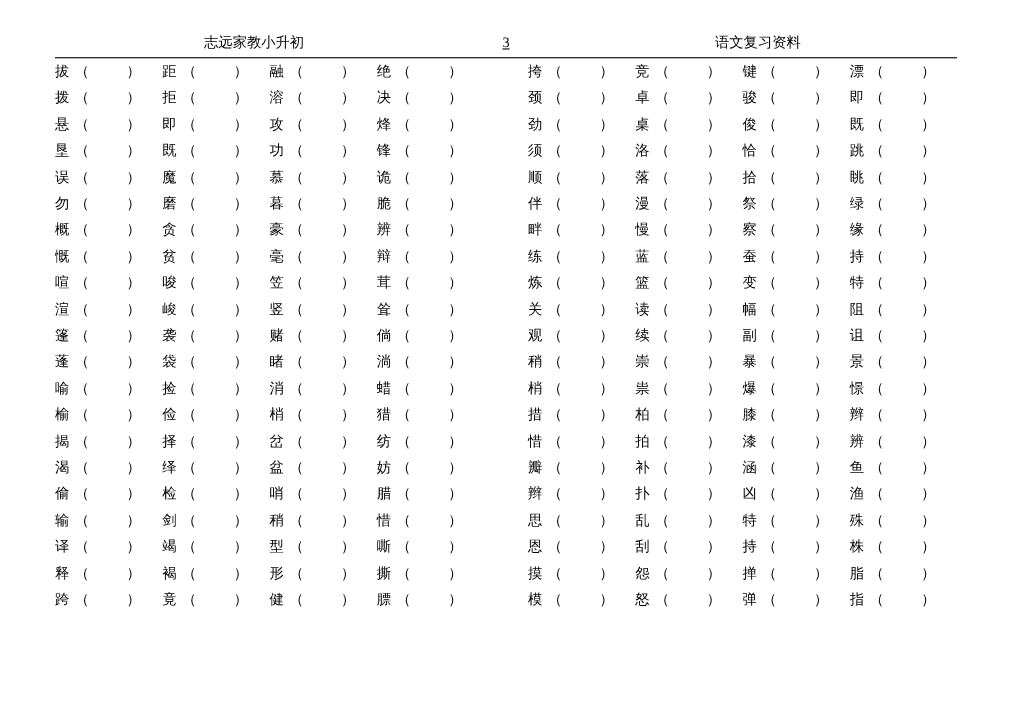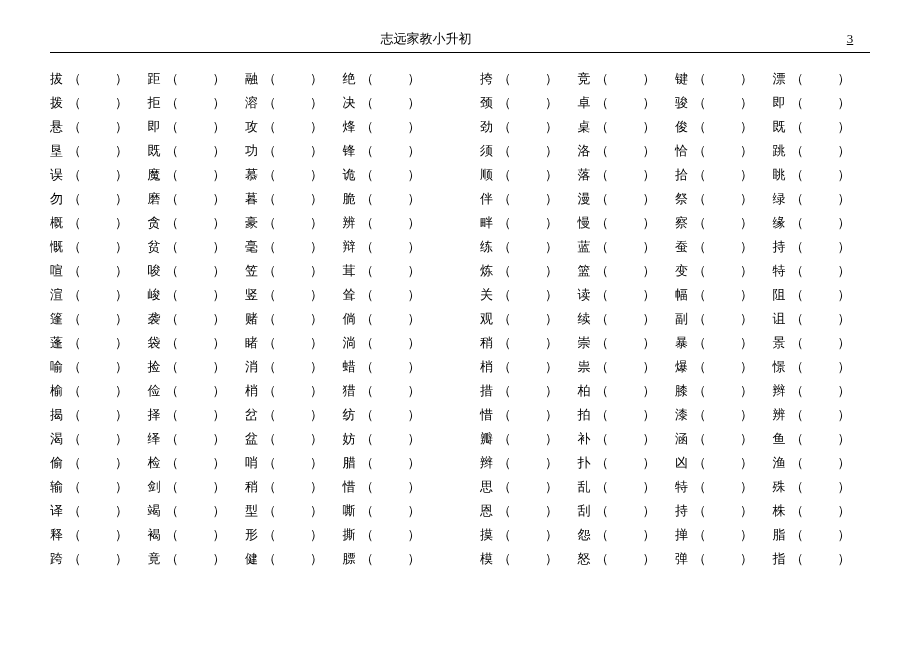--- a/index.html
+++ b/index.html
@@ -15,21 +15,20 @@
   }
   .page {
     padding: 30px 50px 20px 50px;
   }
   .header {
     display: flex;
     justify-content: space-between;
     align-items: baseline;
     border-bottom: 1px solid #000;
     padding-bottom: 4px;
-    margin-bottom: 14px;
     font-size: 13px;
     gap: 28px;
   }
   .header .left   { flex: 1; text-align: center; }
   .header .page-no{ width: 40px; text-align: center; text-decoration: underline;}
   .header .right  { flex: 1; text-align: center; }
   .grid {
     display: flex;
     gap: 40px;
   }
@@ -54,20 +53,21 @@
   .rp { margin-left: 34px; }
 </style>
 </head>
 <body>
 
 <div class="page">
 
   <div class="header">
     <span class="left">志远家教小升初</span>
     <span class="page-no">3</span>
+    <span class="right">语文复习资料</span>
   </div>
 
   <div class="grid">
     <div class="block" id="left-block">
         <div class="row">
           <div class="cell">
             <span class="ch">拔</span>
             <span class="lp">（</span>
             <span class="rp">）</span>
           </div>

